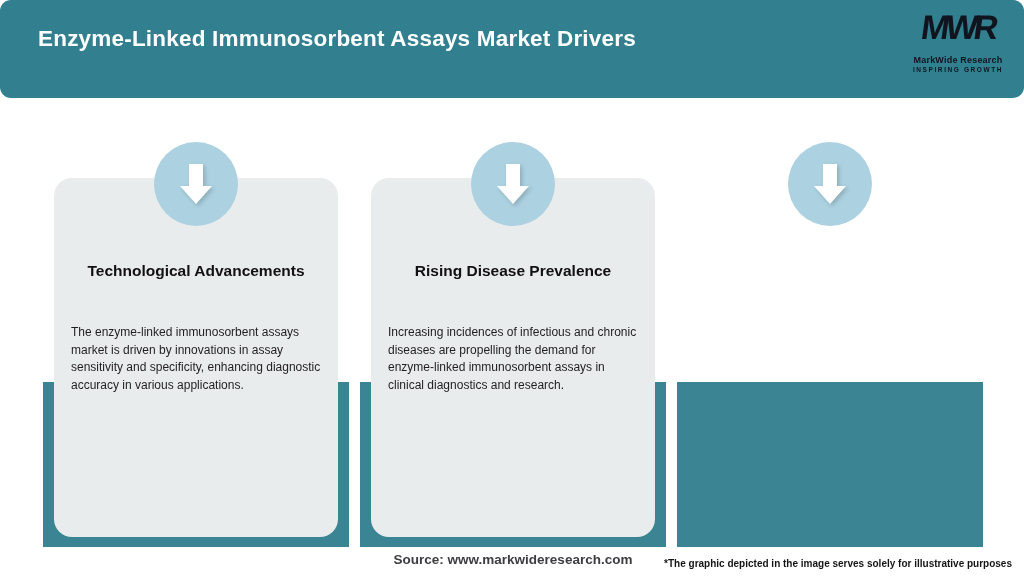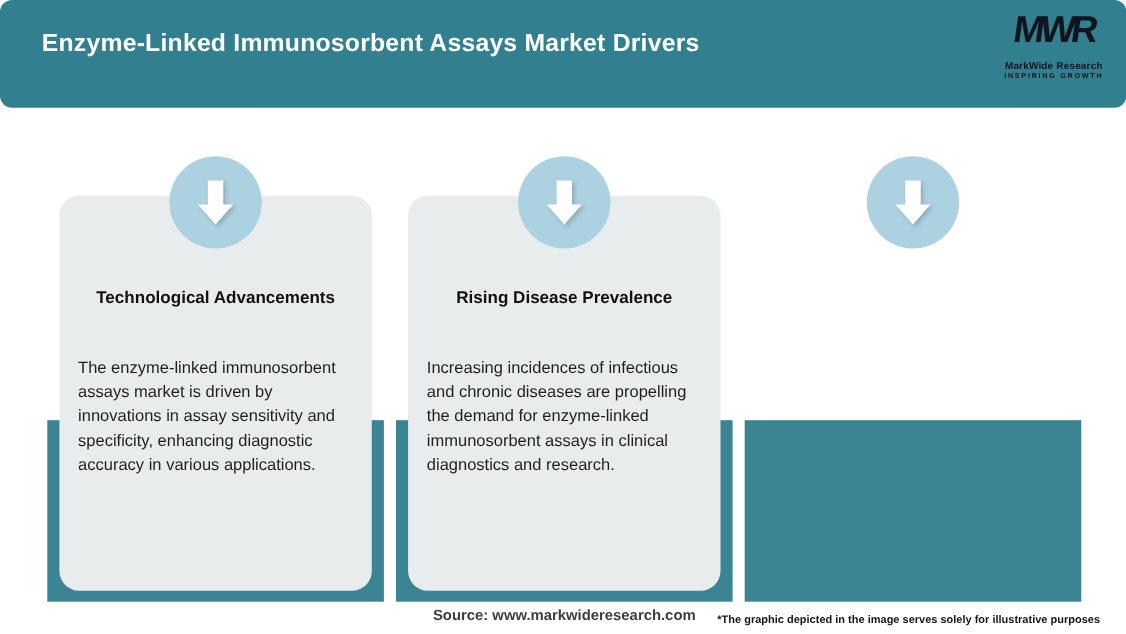--- a/index.html
+++ b/index.html
@@ -65,31 +65,31 @@
     border-radius:50%;background:var(--circle-fill);
     display:flex;align-items:center;justify-content:center;
   }
   .arrow-circle svg{filter:drop-shadow(2px 2px 2px rgba(0,0,0,.18));}
   .card-title{
     position:absolute;left:0;right:0;top:68px;margin:16px;text-align:center;
     font-size:15.5px;font-weight:700;color:var(--card-title-color);
   }
   .card-body{
     position:absolute;left:17px;top:146px;width:250px;margin:0;
-    font-size:15px;line-height:1.46;color:var(--body-text-color);
+    font-size:12px;line-height:1.46;color:var(--body-text-color);
     text-align:left;
   }
 
   
   .source-line{
     position:absolute;left:360px;top:552px;width:306px;text-align:center;
     font-size:13.5px;font-weight:700;color:var(--source-text-color);
   }
   .disclaimer-line{
-    position:absolute;right:24px;top:558px;
+    position:absolute;right:12px;top:558px;
     font-size:10px;font-weight:600;color:var(--disclaimer-text-color);
   }
 </style>
 </head>
 <body>
 
 <div class="stage">
 
   <header class="header">
     <h1 class="header-title">Enzyme-Linked Immunosorbent Assays Market Drivers</h1>

